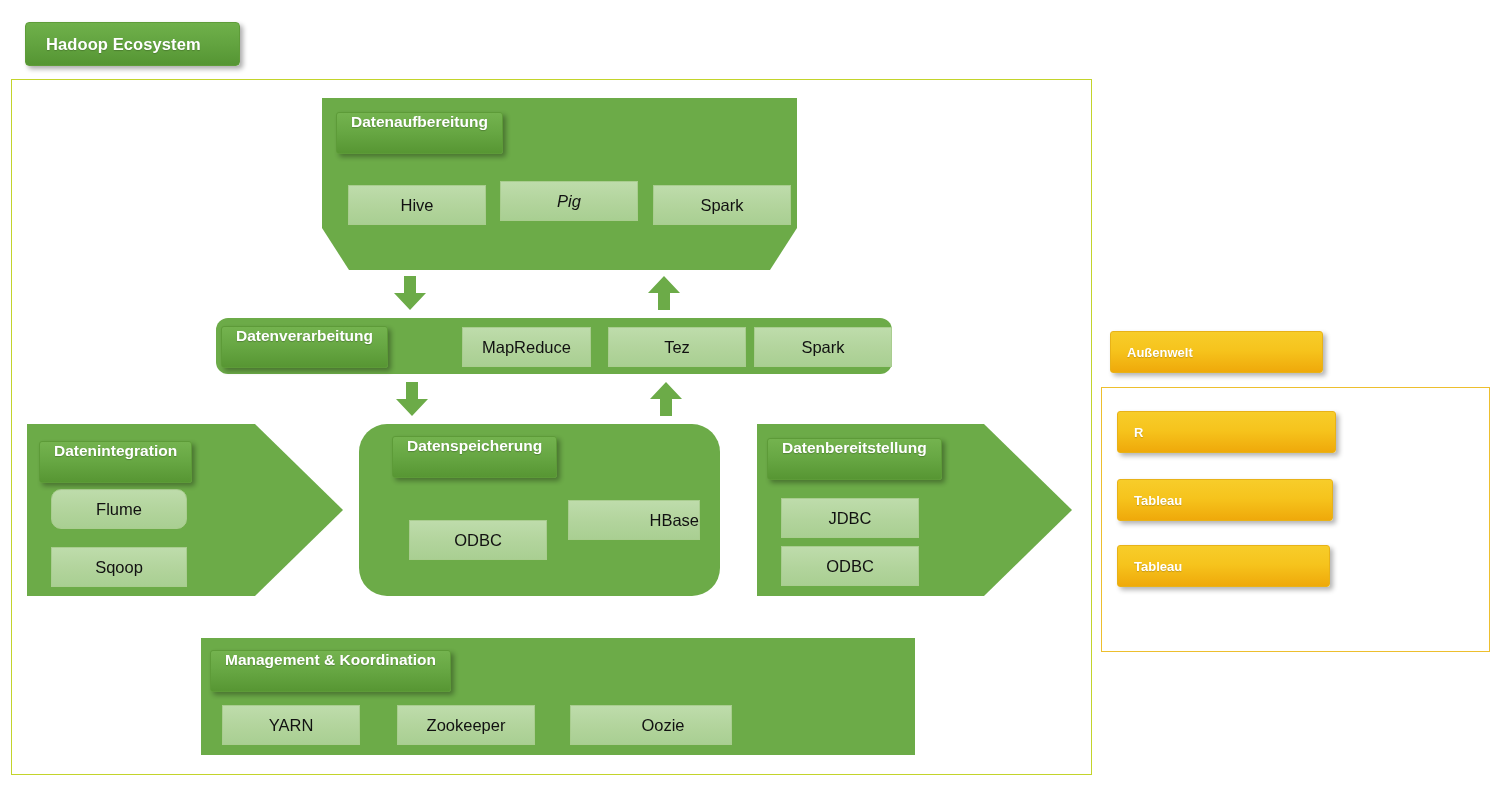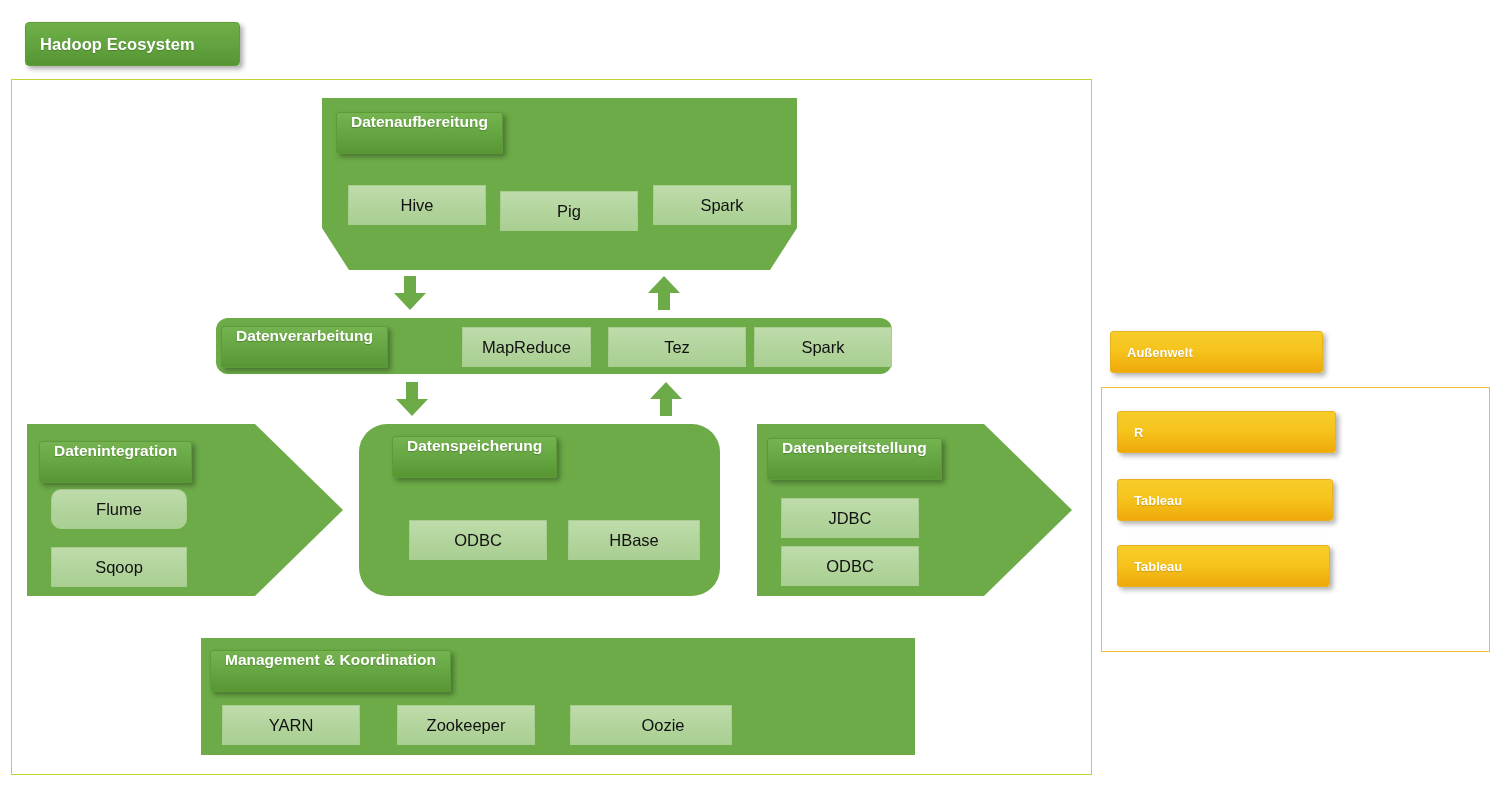--- a/index.html
+++ b/index.html
@@ -13,21 +13,21 @@
   
   #title-chip{
     left:25px;top:22px;width:213px;height:42px;
     background:linear-gradient(to bottom,#6fb04a 0%,#62a33f 52%,#559533 100%);
     border:1px solid #5e9c39;border-radius:4px;
     box-shadow:3px 3px 5px rgba(0,0,0,.33);
     display:flex;align-items:center;
   }
   #title-chip span{
     color:#ffffff;font-weight:bold;font-size:16.5px;letter-spacing:.1px;
-    padding-left:14px;text-shadow:0 1px 1px rgba(0,0,0,.20);
+    padding-left:20px;text-shadow:0 1px 1px rgba(0,0,0,.20);
   }
 
   
   #main-frame{
     left:11px;top:79px;width:1081px;height:696px;
     border:1.4px solid #c3d42b;background:#fff;box-sizing:border-box;
   }
   #outer-frame{
     left:1101px;top:387px;width:389px;height:265px;
     border:1.4px solid #edbf2e;background:#fff;box-sizing:border-box;
@@ -85,21 +85,21 @@
 
 <svg class="abs" style="left:322px;top:98px;width:475px;height:172px;" viewBox="0 0 475 172">
   <path d="M0,0 H475 V130 L448,172 H27 L0,130 Z" fill="#6cab48"></path>
 </svg>
 <div class="seclabel" style="left:336px;top:112px;">
   <span>Datenaufbereitung</span>
 </div>
 <div class="item" style="left:338px;top:185px;width:136px;">
   <span>Hive</span>
 </div>
-<div class="item" style="left:490px;top:191px;width:136px;">
+<div class="item" style="left:490px;top:181px;width:136px;font-style:italic;">
   <span>Pig</span>
 </div>
 <div class="item" style="left:643px;top:185px;width:136px;">
   <span>Spark</span>
 </div>
 
 <svg class="arrow" style="left:394px;top:276px;width:32px;height:34px;" viewBox="0 0 32 34">
   <path d="M10,0 H22 V17 H32 L16,34 L0,17 H10 Z" fill="#6cab48"></path>
 </svg>
 <svg class="arrow" style="left:648px;top:276px;width:32px;height:34px;" viewBox="0 0 32 34">
@@ -140,21 +140,21 @@
   <span>Sqoop</span>
 </div>
 
 <div class="abs greenfill" style="left:359px;top:424px;width:361px;height:172px;border-radius:28px;"></div>
 <div class="seclabel" style="left:392px;top:436px;">
   <span>Datenspeicherung</span>
 </div>
 <div class="item" style="left:399px;top:520px;width:136px;">
   <span>ODBC</span>
 </div>
-<div class="item" style="left:558px;top:520px;width:130px;">
+<div class="item" style="left:558px;top:500px;width:130px;justify-content:flex-end;">
   <span>HBase</span>
 </div>
 
 <svg class="abs" style="left:757px;top:424px;width:315px;height:172px;" viewBox="0 0 315 172">
   <path d="M0,0 H227 L315,86 L227,172 H0 Z" fill="#6cab48"></path>
 </svg>
 <div class="seclabel" style="left:767px;top:438px;">
   <span>Datenbereitstellung</span>
 </div>
 <div class="item" style="left:771px;top:498px;width:136px;">

